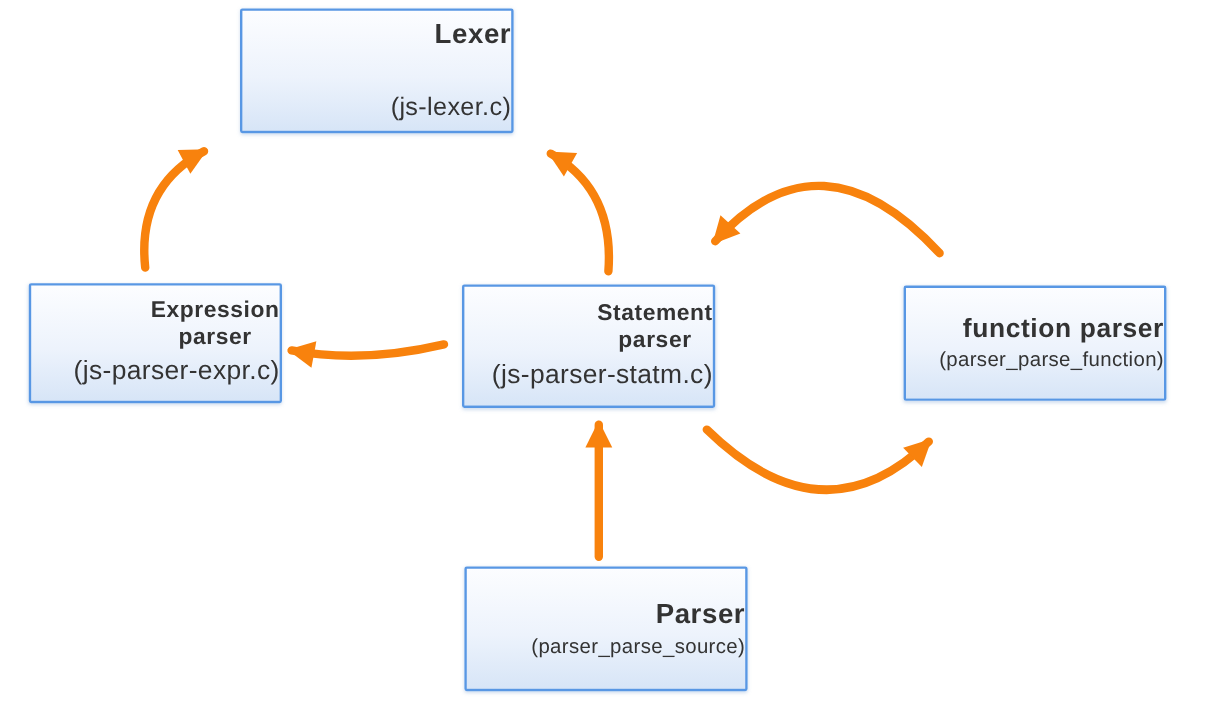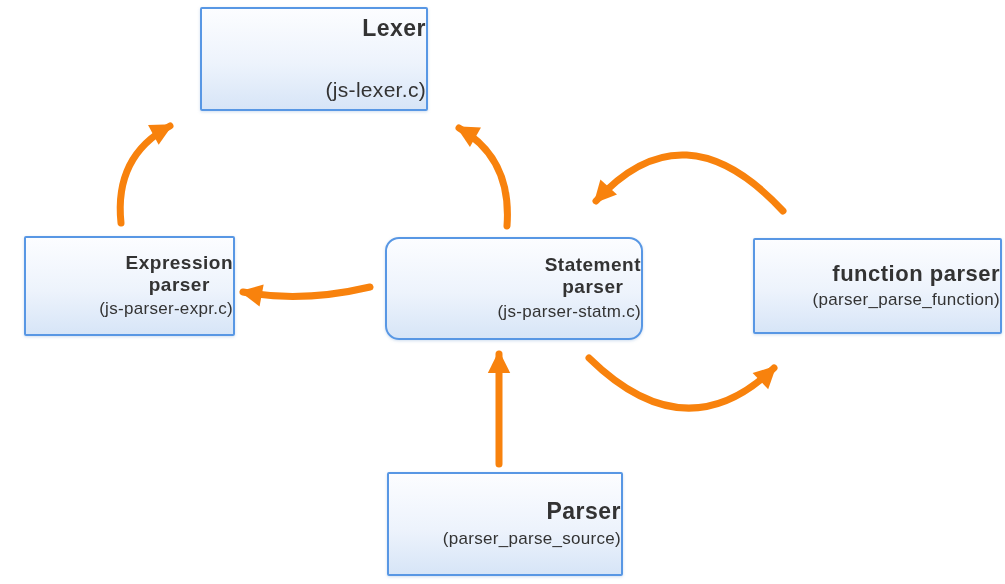--- a/index.html
+++ b/index.html
@@ -55,30 +55,30 @@
     letter-spacing: 0.5px;
   }
   .node .subtitle {
     font-weight: normal;
     line-height: 1.3;
     margin-top: 2px;
     letter-spacing: 0.3px;
   }
   .node--lexer      { left: 200px; top: 7px;   width: 228px; height: 104px; }
   .node--expression { left: 10px;  top: 236px; width: 211px; height: 100px; margin-left: 14px; }
-  .node--statement  { left: 385px; top: 237px; width: 258px; height: 103px; border-radius: 14px; }
-  .node--function   { left: 753px; top: 238px; width: 249px; height: 96px;  }
+  .node--statement  { left: 385px; top: 237px; width: 211px; height: 103px; }
+  .node--function   { left: 753px; top: 238px; width: 219px; height: 96px;  }
   .node--parser     { left: 387px; top: 472px; width: 236px; height: 104px; }
 
   .node--lexer .title      { font-size: 23px; }
   .node--lexer .subtitle   { font-size: 21px; margin-top: 34px; }
   .node--expression .title,
   .node--statement .title  { font-size: 19px; }
   .node--expression .subtitle,
-  .node--statement .subtitle { font-size: 17px; }
+  .node--statement .subtitle { font-size: 22px; }
   .node--function .title   { font-size: 22px; }
   .node--function .subtitle{ font-size: 17px; margin-left: 20px; }
   .node--parser .title     { font-size: 23px; }
   .node--parser .subtitle  { font-size: 17px; }
 </style>
 </head>
 <body>
 
 <div class="canvas">
 

